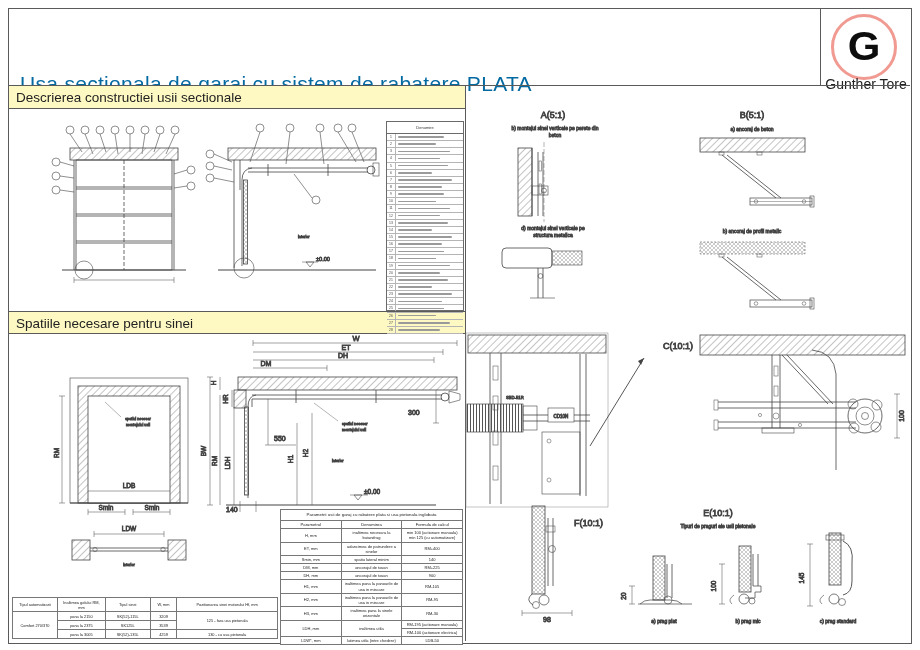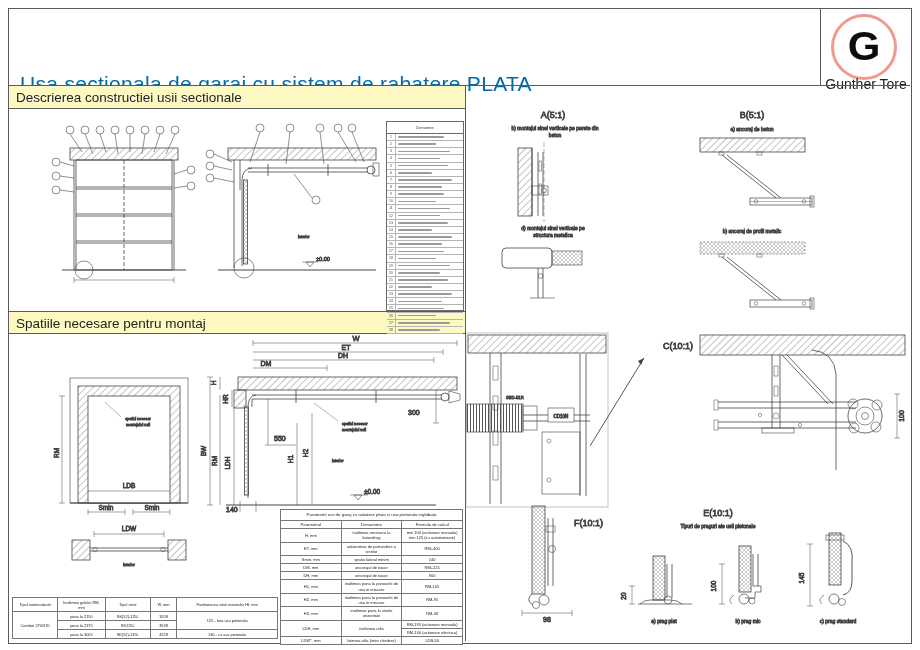--- a/index.html
+++ b/index.html
@@ -57,21 +57,21 @@
   <div class="title">Usa sectionala de garaj cu sistem de rabatere PLATA</div>
   <div class="vline" style="left:820px;top:9px;height:76px;"></div>
   <div class="logo-wrap">
     <div class="logo-g">G</div>
   </div>
   <div class="brand">Gunther Tore</div>
   <div class="hline" style="left:9px;top:85px;width:901px;"></div>
   <div class="vline" style="left:465px;top:85px;height:556px;"></div>
 
   <div class="sec-head" style="top:86px;">Descrierea constructiei usii sectionale</div>
-  <div class="sec-head" style="top:311px;border-top:1px solid #5a5a5a;">Spatiile necesare pentru montaj</div>
+  <div class="sec-head" style="top:311px;border-top:1px solid #5a5a5a;">Spatiile necesare pentru sinei</div>
 
   <svg style="left:48px;top:118px;" width="150" height="180" viewBox="0 0 150 180">
     <g stroke="#444" stroke-width="0.8" fill="none">
 
       <g stroke-width="0.6">
         <circle cx="22" cy="12" r="4"></circle>
           <circle cx="37" cy="12" r="4"></circle>
           <circle cx="52" cy="12" r="4"></circle>
         <circle cx="67" cy="12" r="4"></circle>
           <circle cx="82" cy="12" r="4"></circle>

